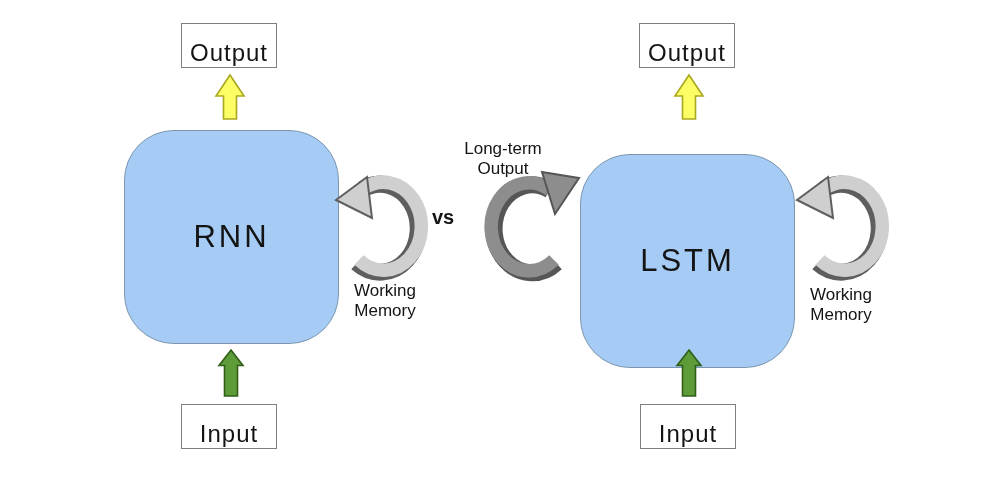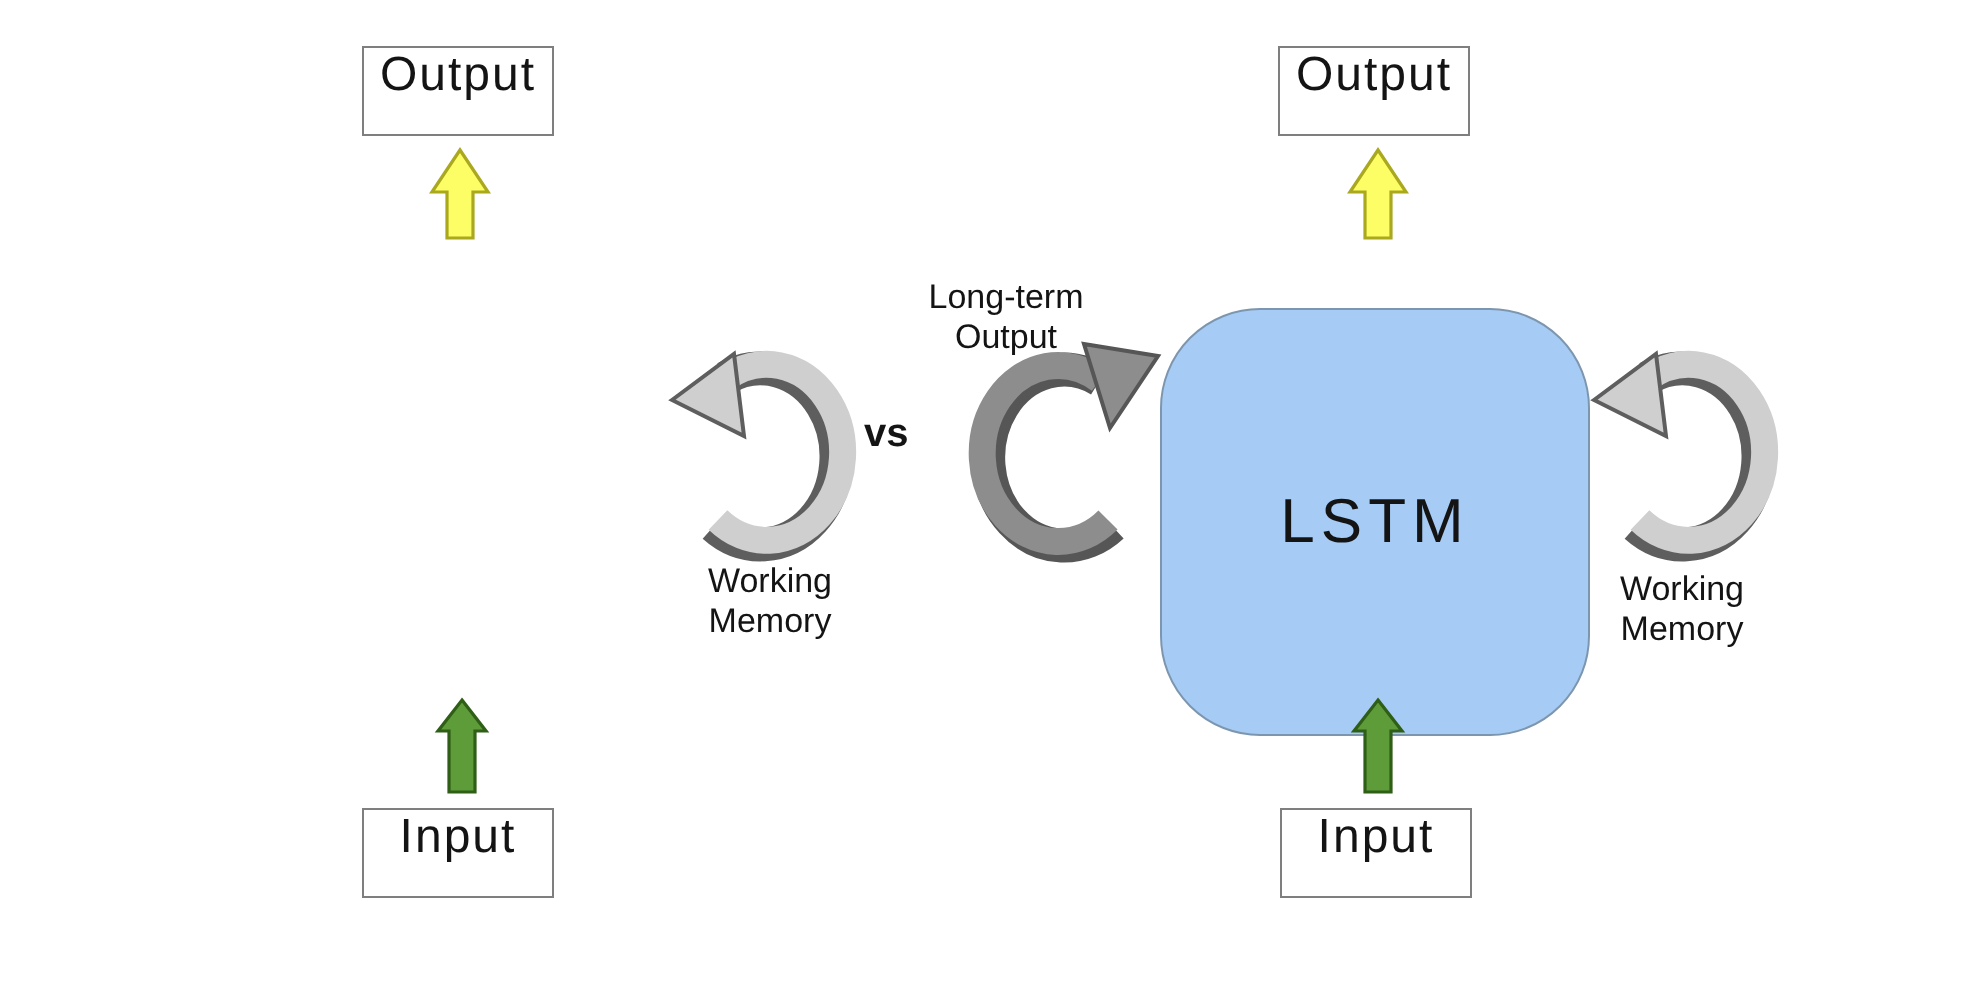--- a/index.html
+++ b/index.html
@@ -13,21 +13,21 @@
   }
   html,body{margin:0;padding:0;}
   body{font-family:"Liberation Sans","DejaVu Sans",sans-serif;background:#fff;}
   .canvas{
     position:relative;width:985px;height:495px;background:var(--bg);
     overflow:hidden;color:var(--text-color);
   }
   .abs{position:absolute;}
   .io-box{
     width:94px;height:43px;background:#fff;border:1px solid var(--io-box-border);
-    display:flex;align-items:flex-start;justify-content:center;
+    display:flex;align-items:flex-end;justify-content:center;
     font-size:24px;letter-spacing:1px;color:var(--text-color);
   }
   .node-box{
     width:213px;height:212px;background:var(--node-fill);
     border:1px solid var(--node-border);border-radius:50px;
     display:flex;align-items:center;justify-content:center;
   }
   .node-label{font-size:31px;letter-spacing:3px;color:var(--text-color);}
   .mem-label{
     width:120px;text-align:center;font-size:17px;line-height:20px;color:var(--text-color);
@@ -43,20 +43,23 @@
 <div class="canvas">
 
   <div class="abs io-box" style="left:181px;top:23px;">
     <span>Output</span>
   </div>
 
   <svg class="abs" style="left:215px;top:74px;" width="30" height="46" viewBox="0 0 30 46">
     <polygon points="15,1 29,22 21.5,22 21.5,45 8.5,45 8.5,22 1,22" style="fill:var(--yellow-fill);stroke:var(--yellow-border);stroke-width:1.6;"></polygon>
   </svg>
 
+  <div class="abs node-box" style="left:124px;top:130px;">
+    <span class="node-label">RNN</span>
+  </div>
 
   <svg class="abs" style="left:334px;top:169px;" width="95" height="112" viewBox="0 0 95 112">
     <path d="M 29 20 A 38 44 0 1 1 23 94" fill="none" style="stroke:var(--loop-light-border);stroke-width:17;"></path>
     <path d="M 29 20 A 38 44 0 1 1 25 91" fill="none" style="stroke:var(--loop-light-fill);stroke-width:13.5;"></path>
     <polygon points="2,31 33,8 38,49" style="fill:var(--loop-light-fill);stroke:var(--loop-light-border);stroke-width:2;"></polygon>
   </svg>
 
   <div class="abs mem-label" style="left:325px;top:281px;">Working Memory</div>
 
   <svg class="abs" style="left:218px;top:349px;" width="26" height="48" viewBox="0 0 26 48">

